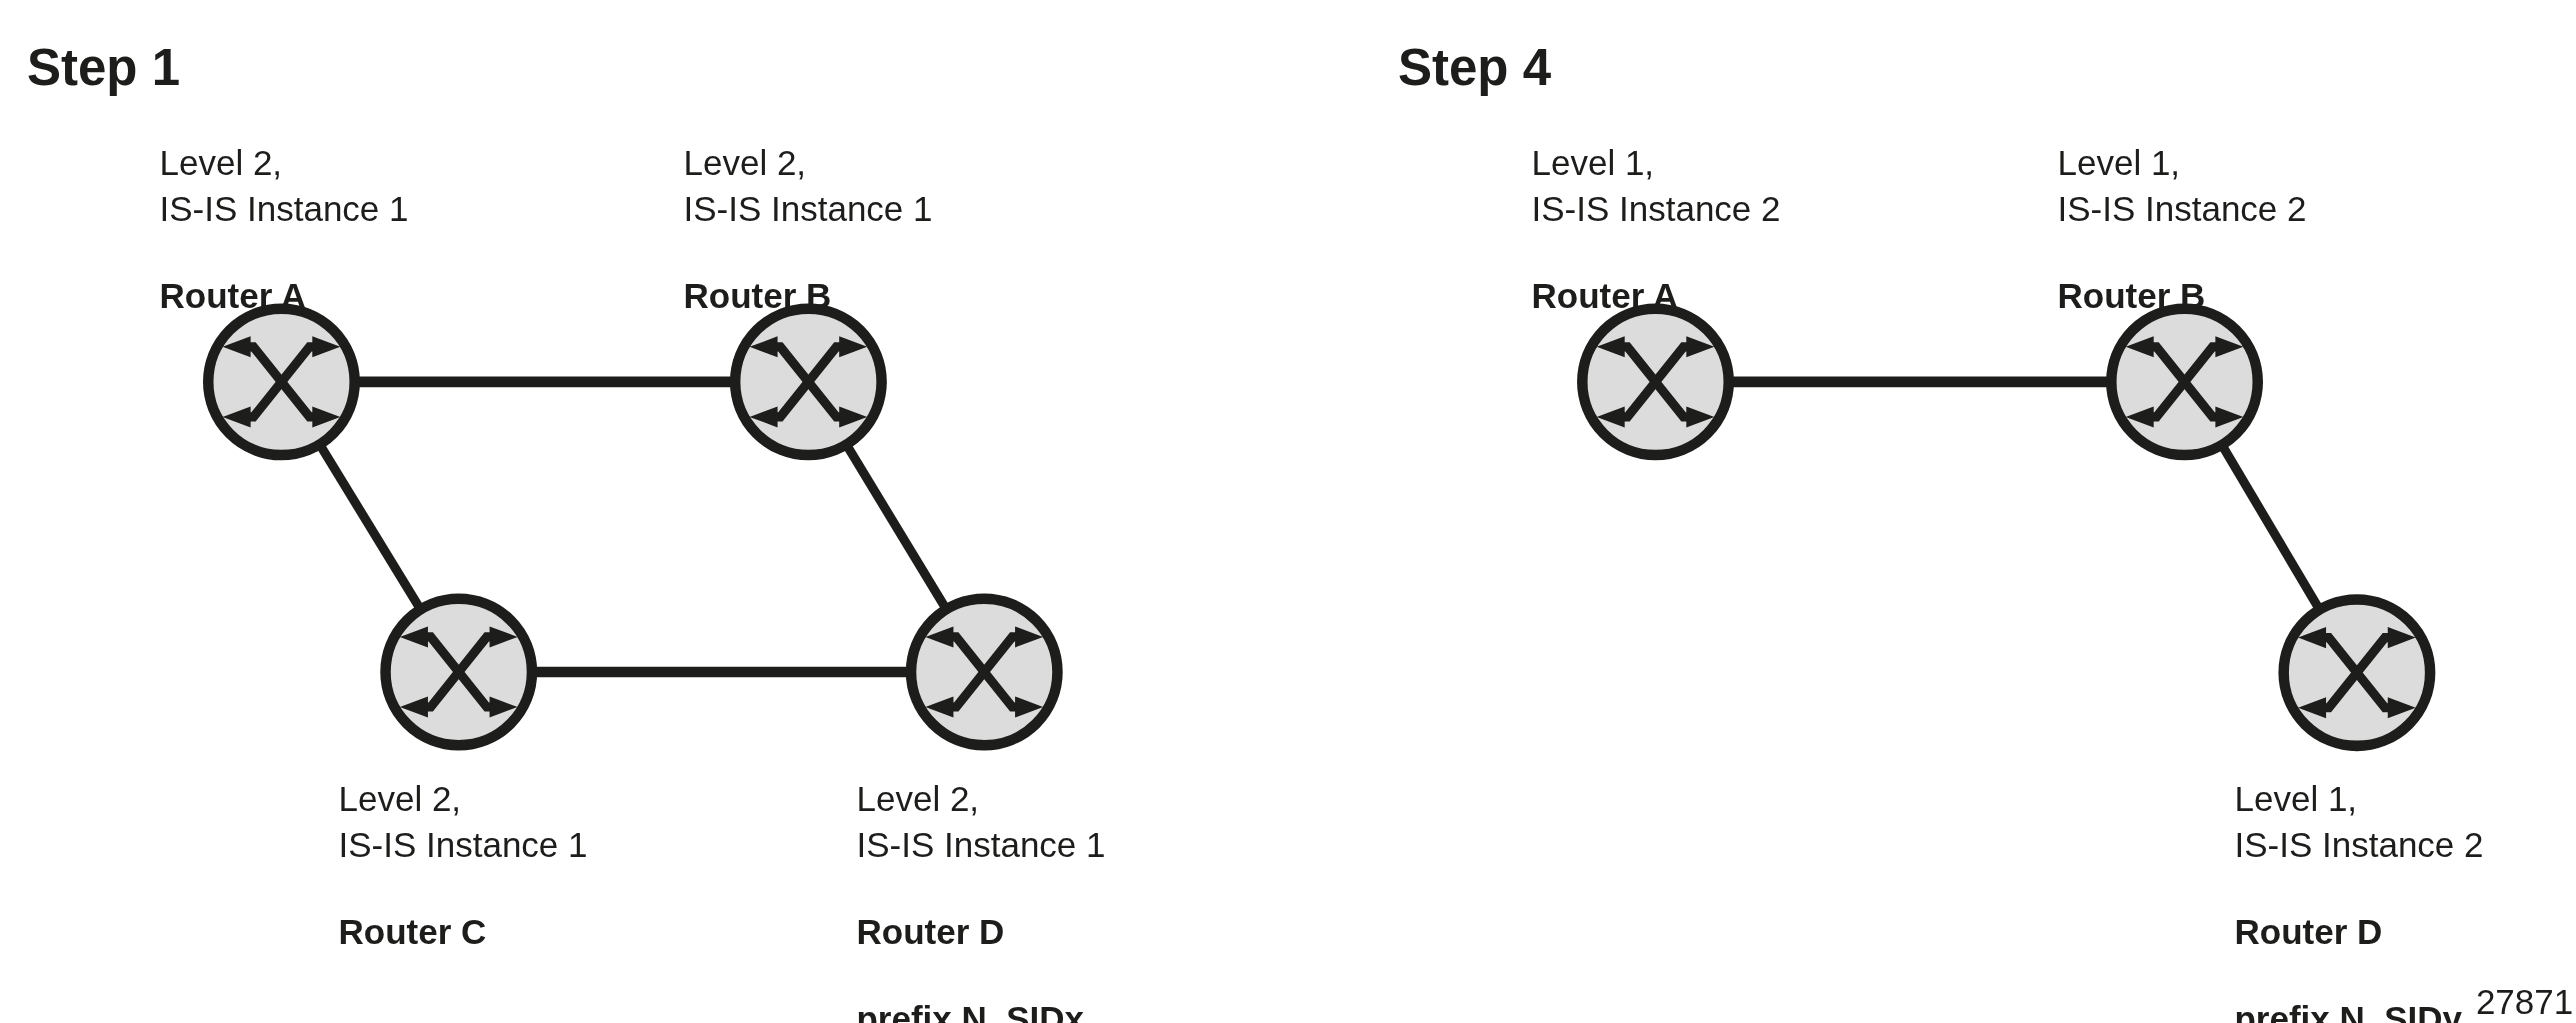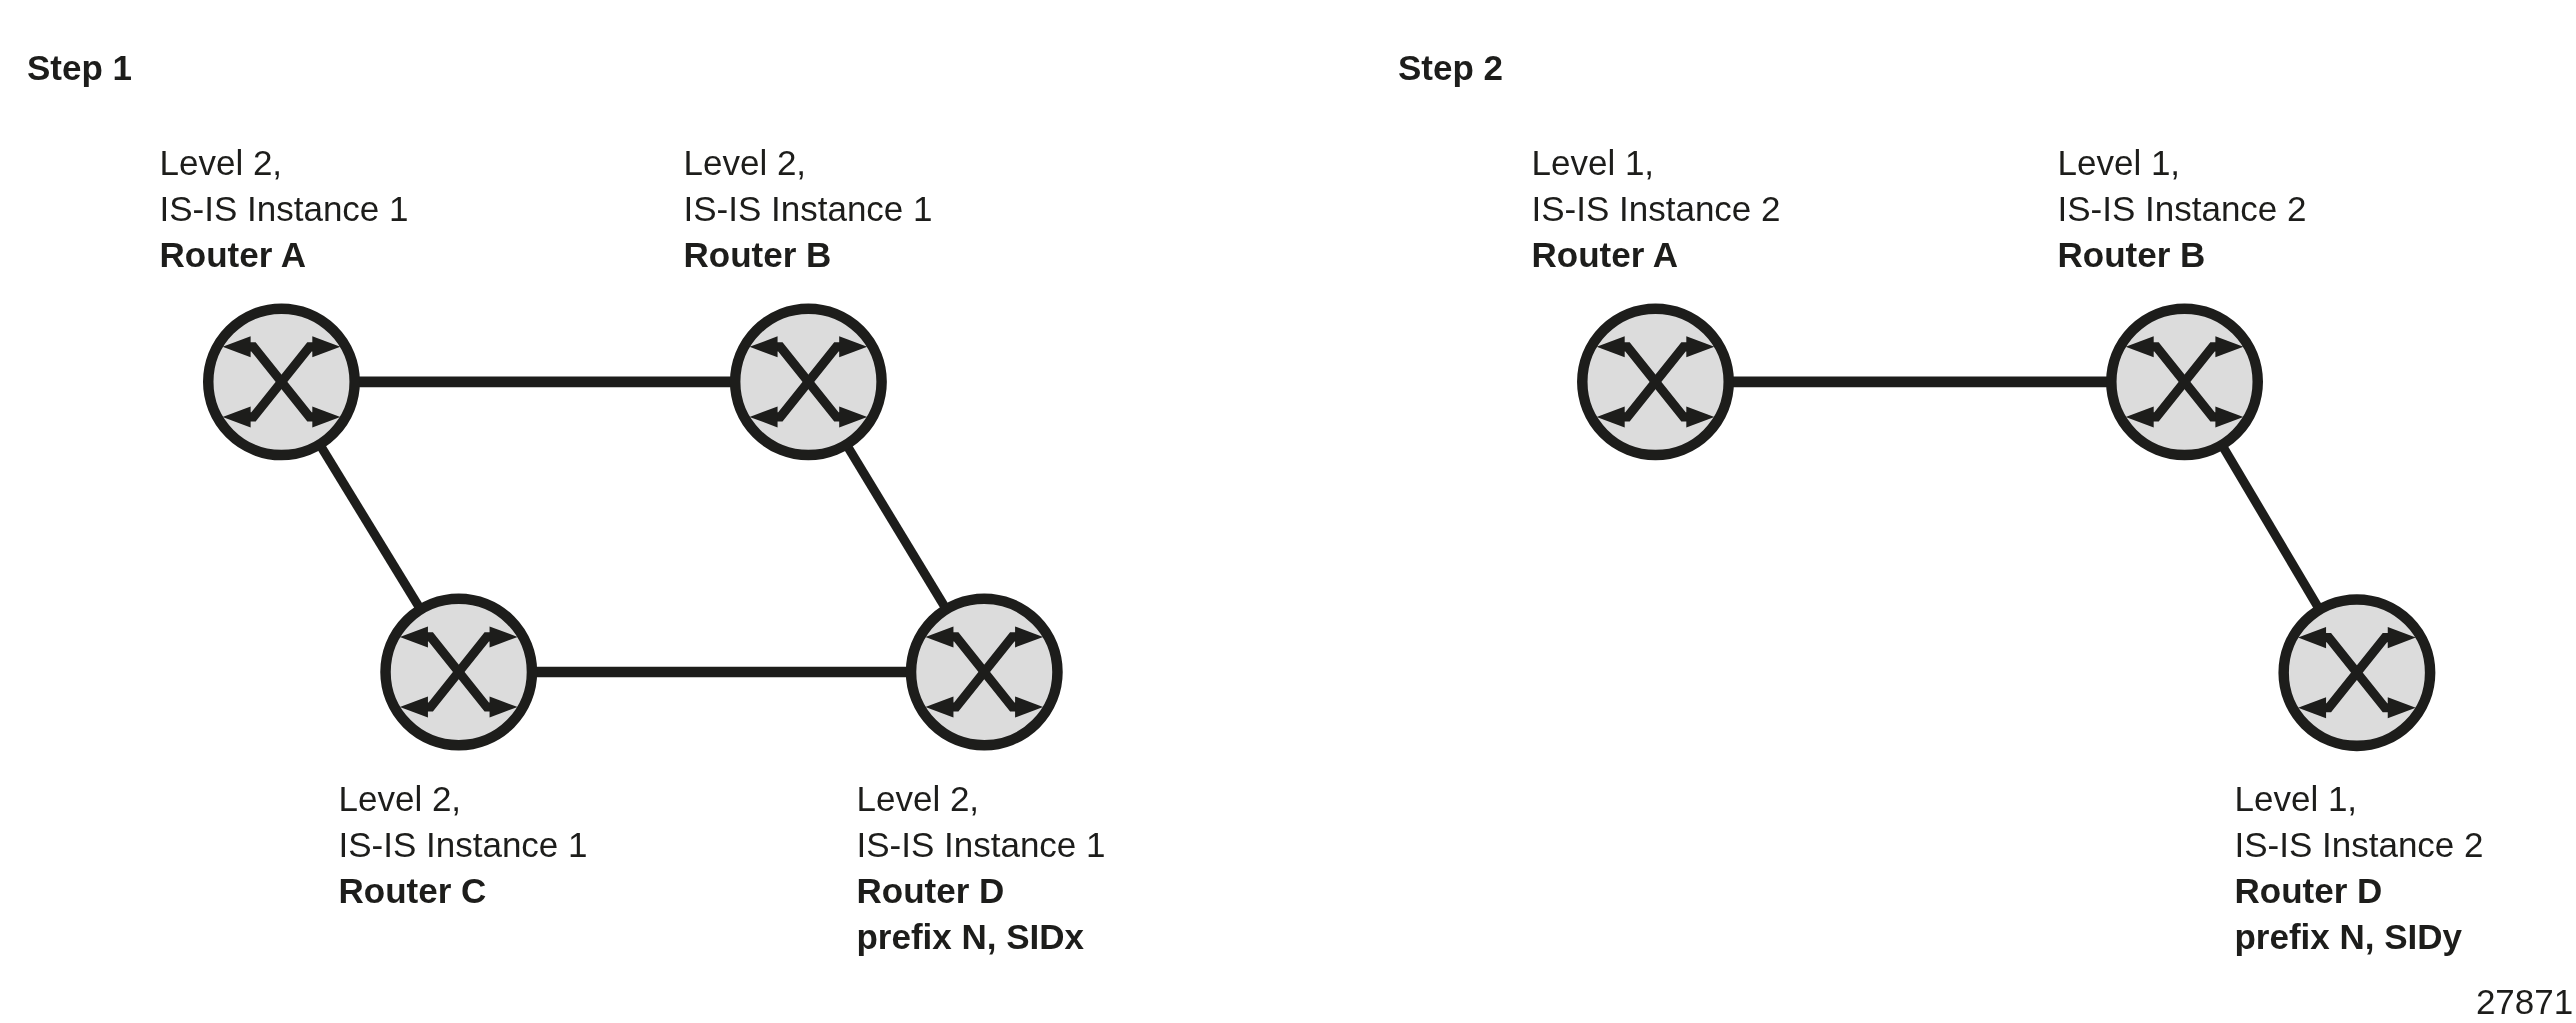--- a/index.html
+++ b/index.html
@@ -32,34 +32,34 @@
   .router-x {
     stroke: var(--ink, #1d1d1b);
     stroke-width: 13;
     fill: none;
     stroke-linejoin: miter;
   }
   .router-head { fill: var(--ink, #1d1d1b); }
 
   .step-title {
     position: absolute;
-    font-size: 35px;
+    font-size: 51px;
     font-weight: bold;
     line-height: 43px;
     white-space: nowrap;
   }
   .node-label {
     position: absolute;
     transform: translateX(-50%);
     text-align: left;
     font-size: 35px;
     line-height: 46px;
     white-space: nowrap;
   }
-  .node-label .bold { font-weight: bold; }
+  .node-label .bold { font-weight: bold; margin-top: 41px; }
   .fig-number {
     position: absolute;
     font-size: 35px;
     line-height: 41px;
     white-space: nowrap;
   }
 </style>
 </head>
 <body>
 
@@ -98,21 +98,21 @@
     </g>
 
     <g>
       <use href="#router-icon" transform="translate(2362,545)"></use>
       <use href="#router-icon" transform="translate(3117,545)"></use>
       <use href="#router-icon" transform="translate(3363,960)"></use>
     </g>
   </svg>
 
   <div class="step-title" style="left:27px; top:46px">Step 1</div>
-  <div class="step-title" style="left:1398px; top:46px">Step 2</div>
+  <div class="step-title" style="left:1398px; top:46px">Step 4</div>
 
   <div class="node-label" style="left:284px; top:140px">
     <div>Level 2,</div>
     <div>IS-IS Instance 1</div>
     <div class="bold">Router A</div>
   </div>
 
   <div class="node-label" style="left:808px; top:140px">
     <div>Level 2,</div>
     <div>IS-IS Instance 1</div>

